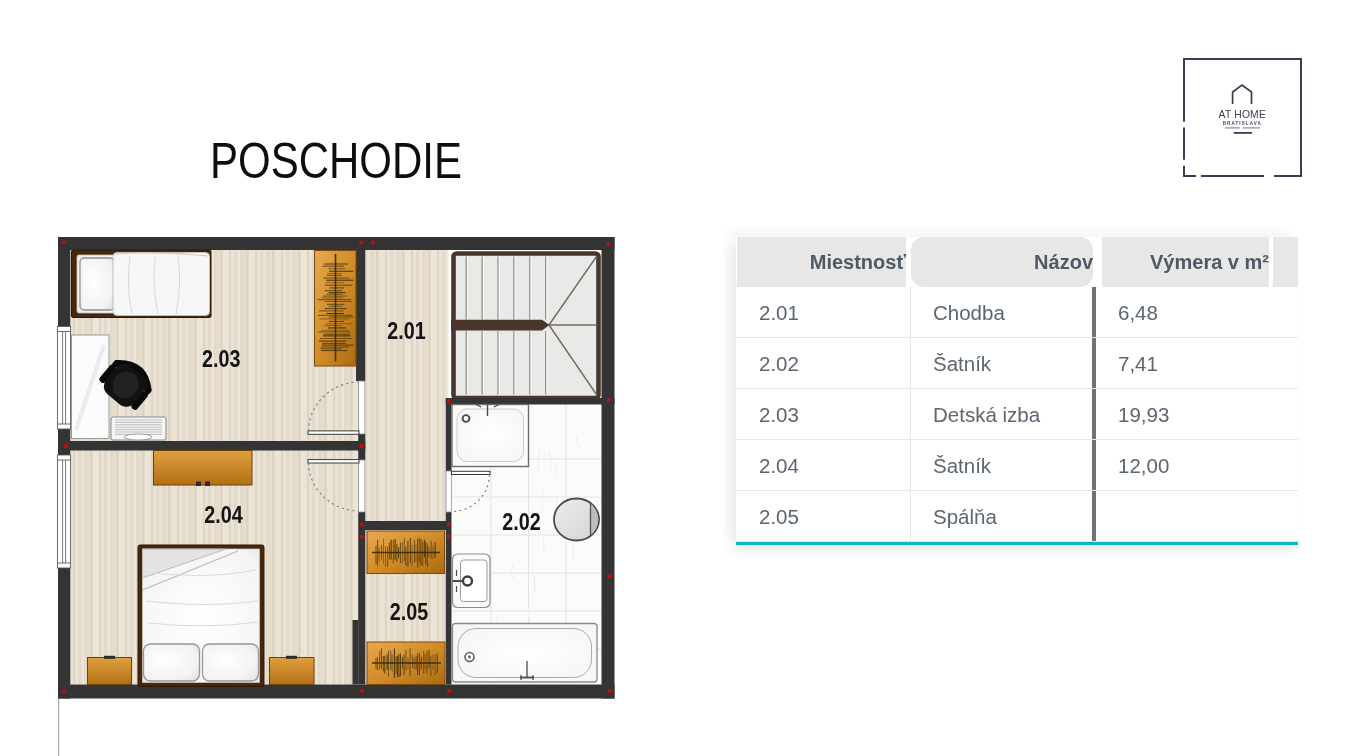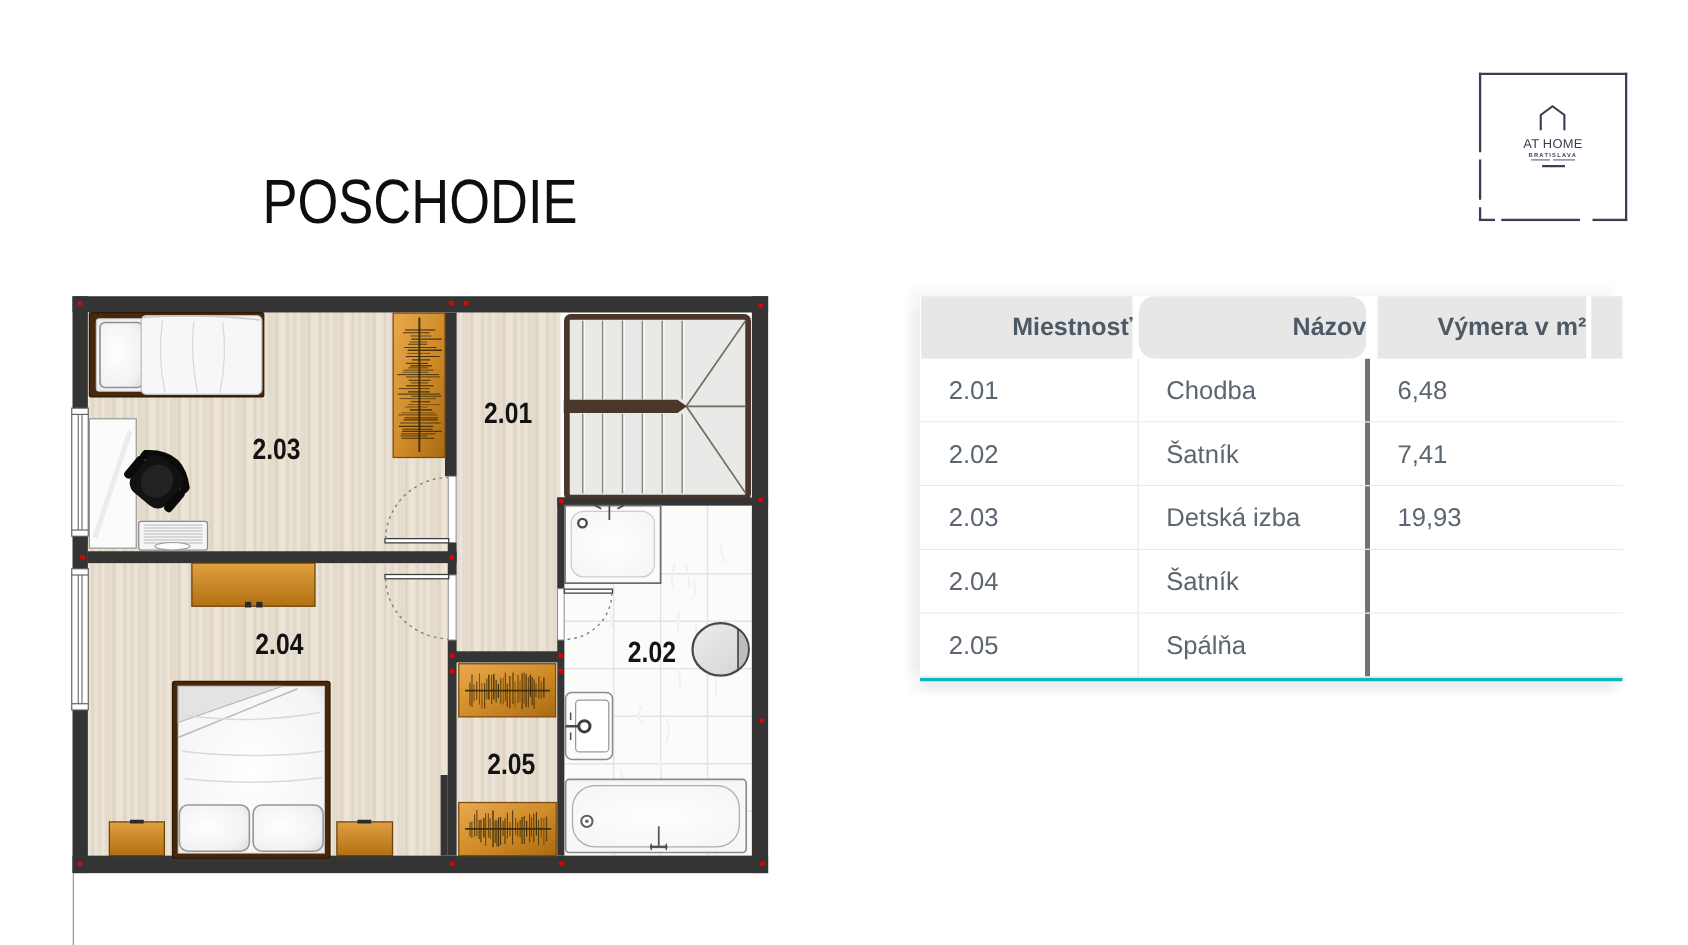--- a/index.html
+++ b/index.html
@@ -497,19 +497,20 @@
       <div class="tc tc3">7,41</div>
 </div>
 <div class="trow">
   <div class="tc tc1">2.03</div>
       <div class="tc tc2">Detská izba</div>
       <div class="tc tc3">19,93</div>
 </div>
 <div class="trow">
   <div class="tc tc1">2.04</div>
       <div class="tc tc2">Šatník</div>
+      <div class="tc tc3">12,00</div>
 </div>
 <div class="trow">
   <div class="tc tc1">2.05</div>
       <div class="tc tc2">Spálňa</div>
 </div>
 
 <div id="teal"></div>
 </div>
 </body></html>

